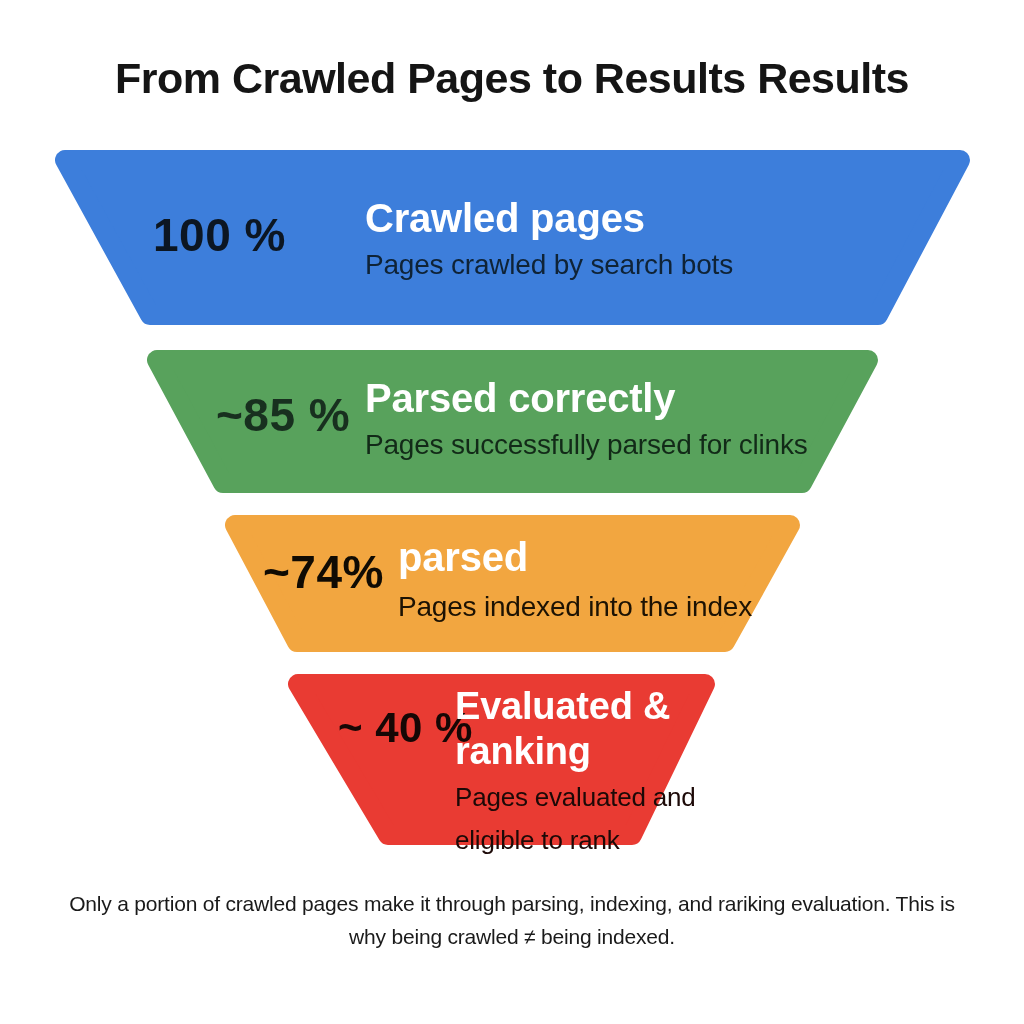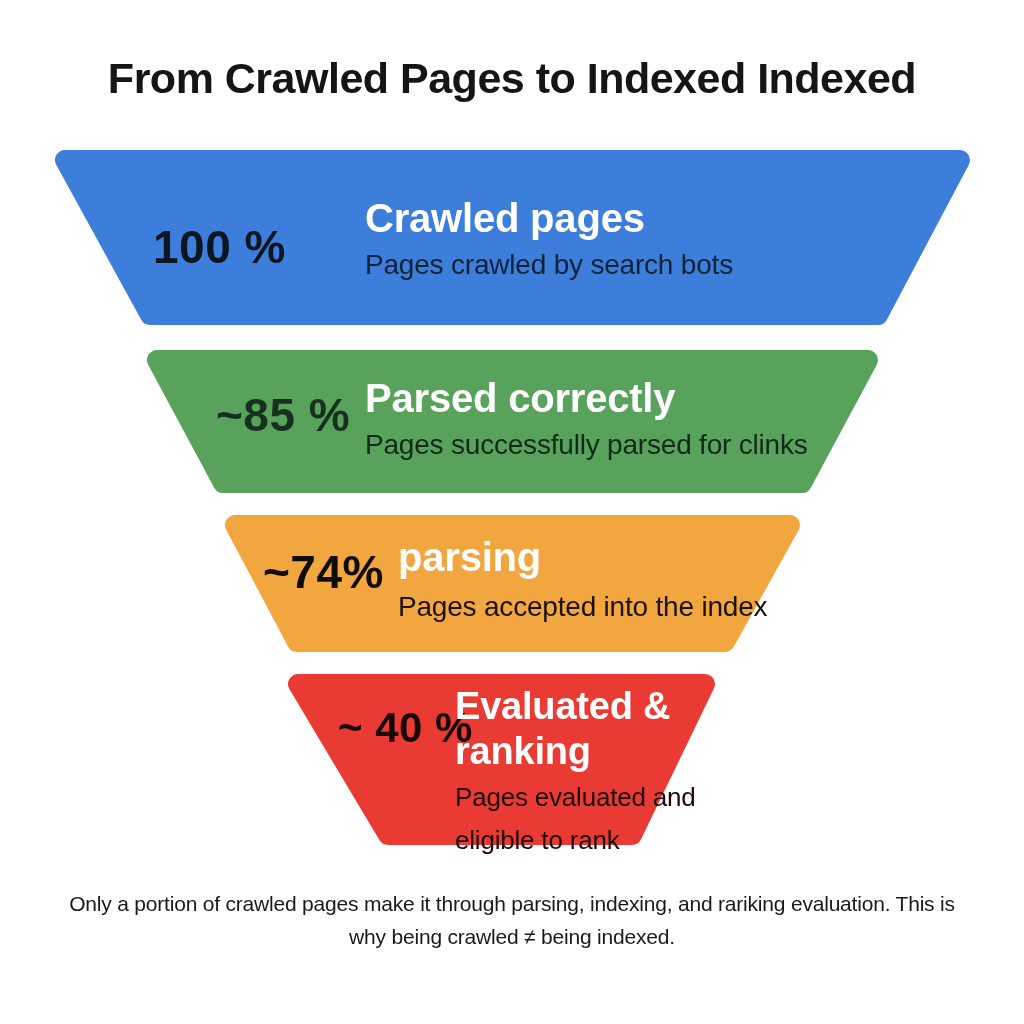--- a/index.html
+++ b/index.html
@@ -48,21 +48,21 @@
   .s-crawled .percent { color: #0c1622; }
   .s-crawled .stage-desc { color: #0f2336; }
   .s-parsed .percent { color: #18301f; margin-left: 24px; }
   .s-parsed .stage-desc { color: #122a18; }
   .s-indexed .percent { color: #100b03; }
   .s-indexed .stage-desc { color: #1c1203; }
   .s-ranking .percent { color: #160705; }
   .s-ranking .stage-desc { color: #1c0907; }
 
   
-  .s-crawled .percent { left: 98px;  top: 70px; }
+  .s-crawled .percent { left: 98px;  top: 58px; }
   .s-crawled .stage-label { left: 310px; top: 46px; }
   .s-crawled .stage-desc  { left: 310px; top: 99px; }
 
   .s-parsed .percent { left: 45px;  top: 38px; }
   .s-parsed .stage-label { left: 218px; top: 26px; }
   .s-parsed .stage-desc  { left: 218px; top: 79px; }
 
   .s-indexed .percent { left: 38px;  top: 30px; }
   .s-indexed .stage-label { left: 173px; top: 20px; }
   .s-indexed .stage-desc  { left: 173px; top: 76px; }
@@ -85,21 +85,21 @@
     text-align: center;
     font-size: 21px;
     line-height: 1.55;
     letter-spacing: -0.2px;
     color: #1a1a1a;
   }
 </style>
 </head>
 <body>
 
-<h1 class="page-title">From Crawled Pages to Indexed Indexed</h1>
+<h1 class="page-title">From Crawled Pages to Results Results</h1>
 
 <div class="stage s-crawled">
   <svg width="915" height="175" viewBox="0 0 915 175">
     <path d="M10,10 H905 L823,165 H95 Z" fill="#3D7EDB" stroke="#3D7EDB" stroke-width="20" stroke-linejoin="round"></path>
   </svg>
   <div class="txt percent">100 %</div>
   <div class="txt stage-desc">Pages crawled by search bots</div>
   <div class="txt stage-label">Crawled pages</div>
 </div>
 
@@ -110,22 +110,22 @@
   <div class="txt percent">~85 %</div>
   <div class="txt stage-label">Parsed correctly</div>
   <div class="txt stage-desc">Pages successfully parsed for clinks</div>
 </div>
 
 <div class="stage s-indexed">
   <svg width="575" height="137" viewBox="0 0 575 137">
     <path d="M10,10 H565 L500,127 H72 Z" fill="#F2A640" stroke="#F2A640" stroke-width="20" stroke-linejoin="round"></path>
   </svg>
   <div class="txt percent">~74%</div>
-  <div class="txt stage-label">parsing</div>
-  <div class="txt stage-desc">Pages accepted into the index</div>
+  <div class="txt stage-label">parsed</div>
+  <div class="txt stage-desc">Pages indexed into the index</div>
 </div>
 
 <div class="stage s-ranking">
   <svg width="427" height="171" viewBox="0 0 427 171">
     <path d="M10,10 H417 L344,161 H100 Z" fill="#E93B33" stroke="#E93B33" stroke-width="20" stroke-linejoin="round"></path>
   </svg>
   <div class="txt percent">~ 40 %</div>
   <div class="txt stage-label">Evaluated &amp; ranking</div>
   <div class="txt stage-desc">Pages evaluated and eligible to rank</div>
 </div>

